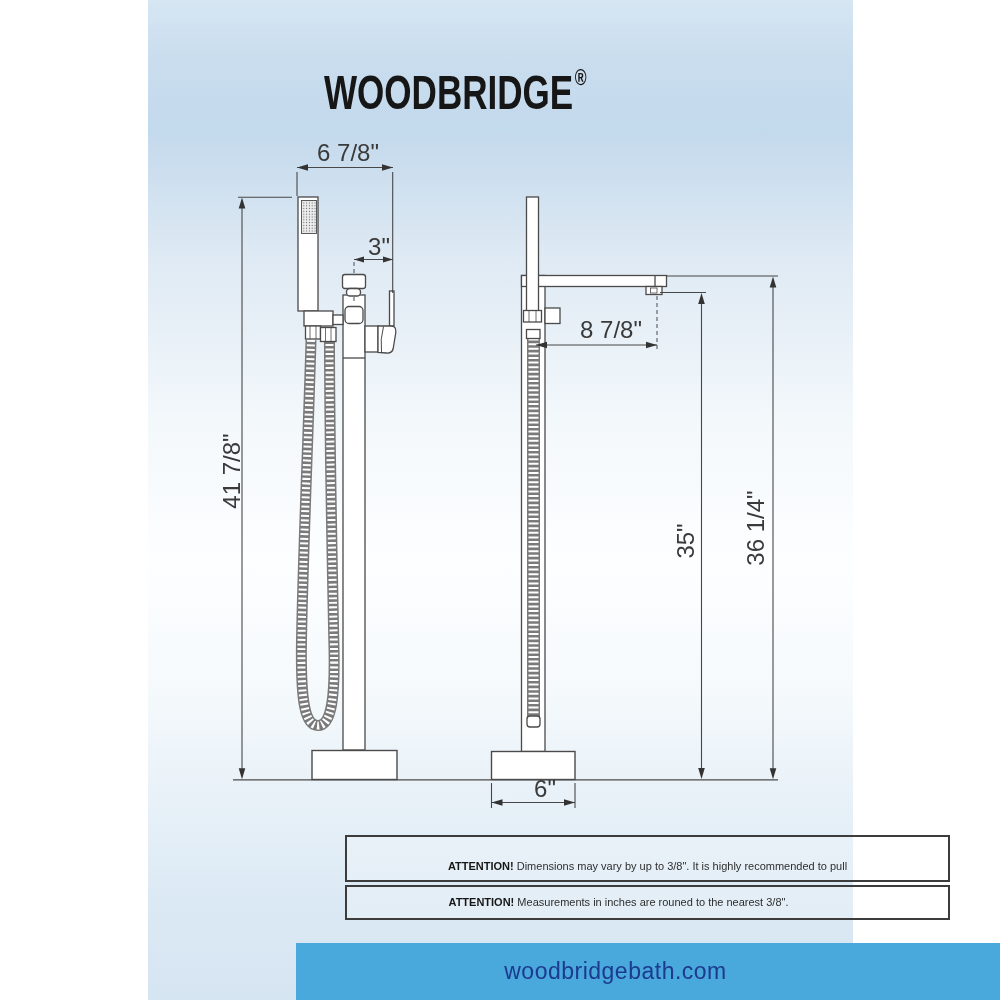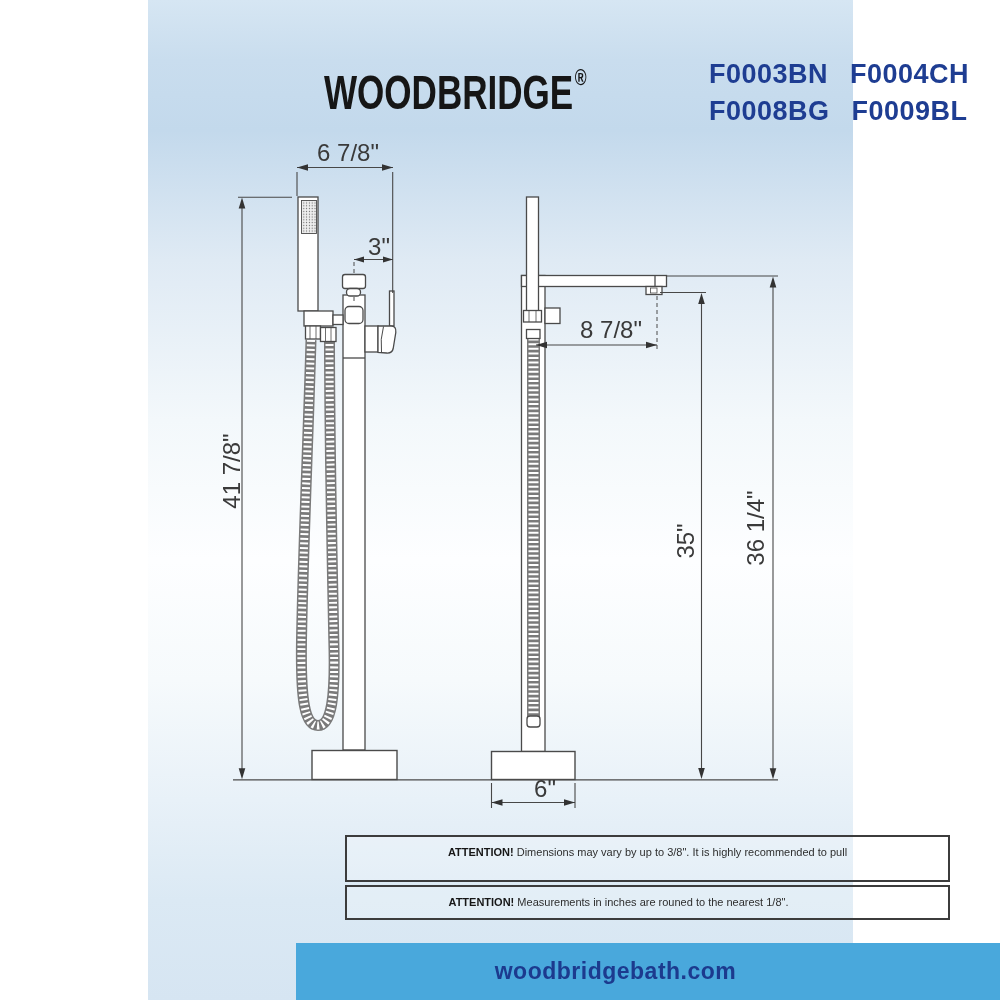--- a/index.html
+++ b/index.html
@@ -12,49 +12,45 @@
   .logo-inner{display:inline-block;transform:scaleX(0.73);transform-origin:0 0;
     font-weight:700;font-size:48px;line-height:48px;}
   .logo sup{font-size:22px;vertical-align:24px;margin-left:2px;}
   .models{position:absolute;left:561px;top:56px;font-weight:700;font-size:27px;line-height:37px;
     letter-spacing:0.5px;word-spacing:14px;color:#1e3d92;white-space:nowrap;}
   svg.draw{position:absolute;left:0;top:0;}
   svg.draw text{font-family:"Liberation Sans",sans-serif;font-size:24px;fill:#3a3a3a;stroke:none;}
   .notice{position:absolute;left:197px;width:605px;border:2px solid #3c3c3c;box-sizing:border-box;
     text-align:center;color:#2e2e2e;font-size:11px;background:rgba(255,255,255,0.22);}
   .notice b{color:#161616;}
-  .n1{top:835px;height:47px;padding-top:8px;line-height:15px;}
+  .n1{top:835px;height:47px;padding-top:22px;line-height:15px;}
   .n2{top:885px;height:35px;line-height:30px;padding-right:58px;}
   .footer{position:absolute;left:148px;top:943px;width:705px;height:57px;background:#49a8dc;
-    color:#1c3a8e;font-weight:700;font-size:23px;text-align:center;line-height:57px;}
+    color:#1c3a8e;font-weight:400;font-size:23px;text-align:center;line-height:57px;}
   .footer span{position:relative;left:-33px;letter-spacing:0.5px;}
 </style>
 </head>
 <body>
 
 <div class="page">
   <div class="card">
 
     <div class="logo">
       <span class="logo-inner"><span>WOODBRIDGE</span><sup>®</sup></span>
     </div>
 
-    <div class="models">
-      <div>F0003BN F0004CH</div>
-      <div>F0008BG F0009BL</div>
-    </div>
 
     <div class="notice n1">
       <b>ATTENTION!</b>
       <span>Dimensions may vary by up to 3/8". It is highly recommended to pull</span><br>
     </div>
 
     <div class="notice n2">
       <b>ATTENTION!</b>
-      <span>Measurements in inches are rouned to the nearest 1/8".</span>
+      <span>Measurements in inches are rouned to the nearest 3/8".</span>
     </div>
 
     <div class="footer">
       <span>woodbridgebath.com</span>
     </div>
   </div>
 
   <svg class="draw" width="1000" height="1000" viewBox="0 0 1000 1000">
     <defs>
       <pattern id="dotp" width="2.8" height="2.8" patternUnits="userSpaceOnUse">

